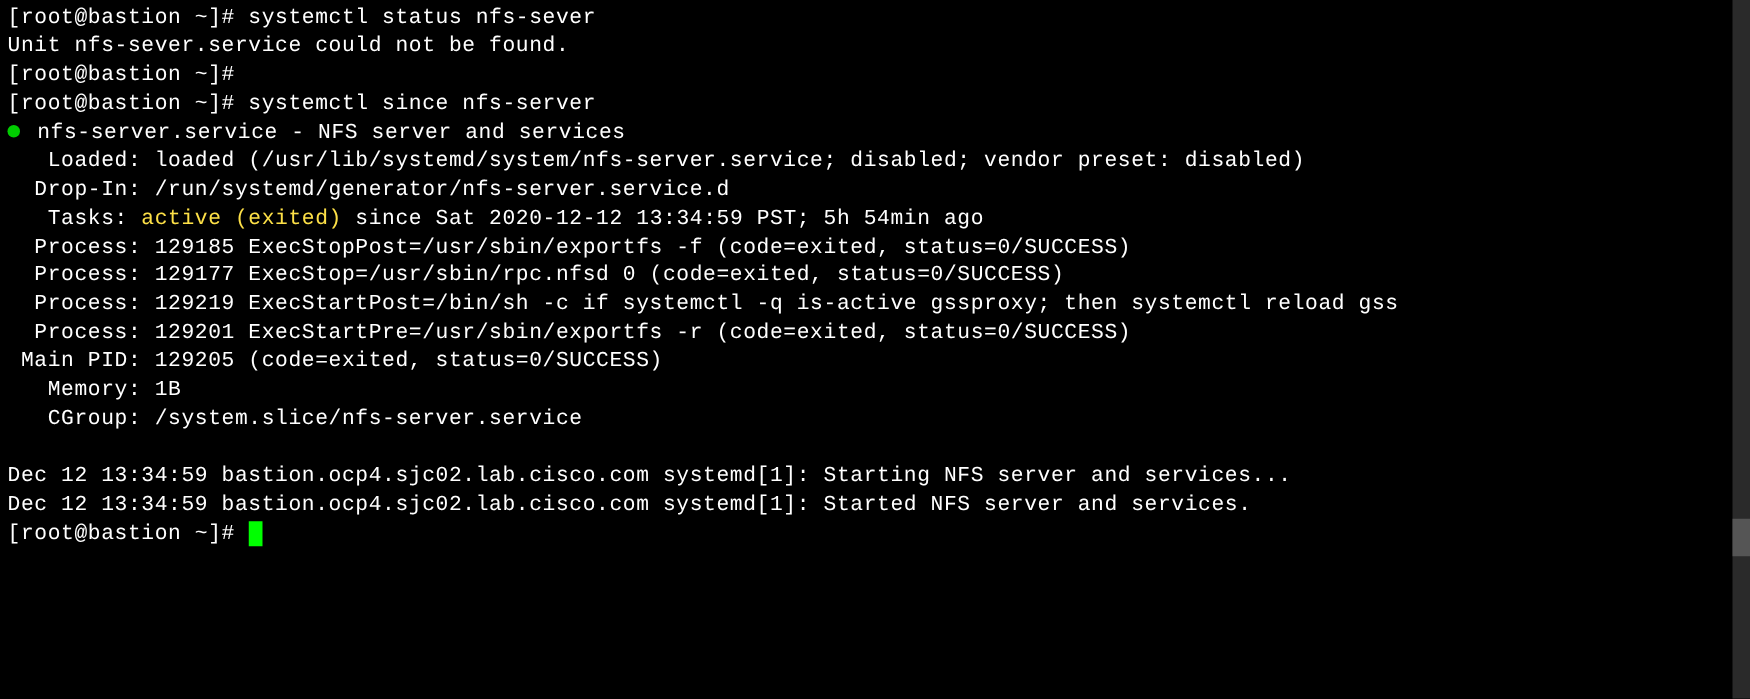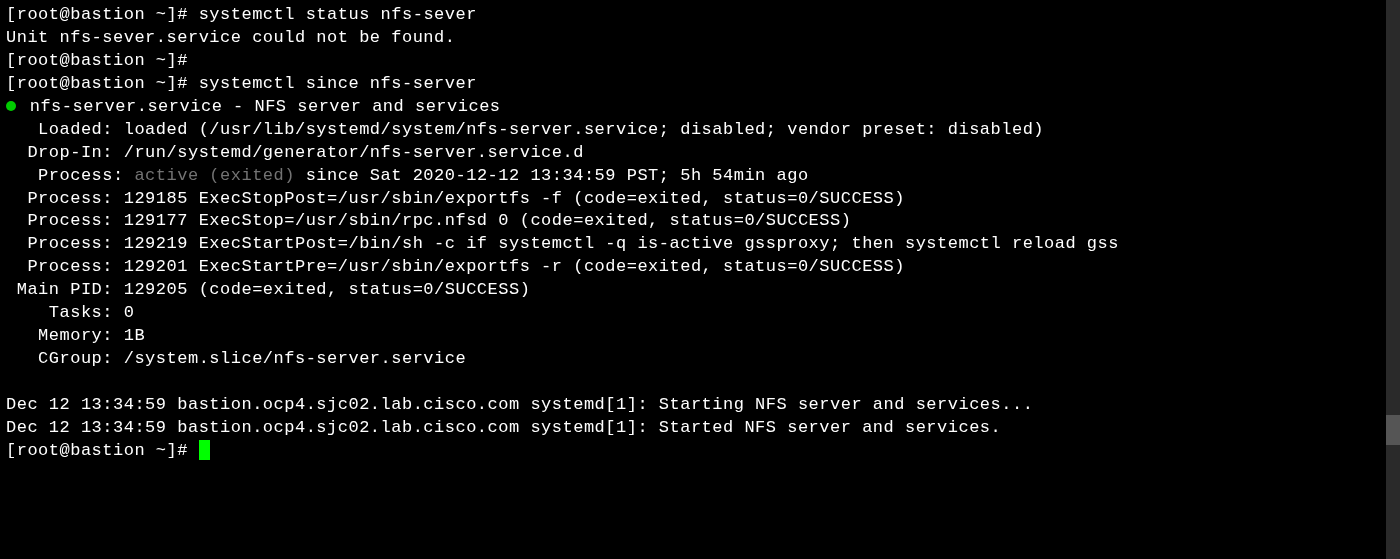--- a/index.html
+++ b/index.html
@@ -17,21 +17,21 @@
       width: 1400px;
       height: 559px;
       overflow: hidden;
       position: relative;
       letter-spacing: 0.5px;
     }
     .line {
       white-space: pre;
     }
     .green {
-      color: #737373;
+      color: #fde047;
     }
     .dot {
       display: inline-block;
       width: 10px;
       height: 10px;
       background: #00cc00;
       border-radius: 50%;
       vertical-align: middle;
       margin-right: 3px;
     }
@@ -63,27 +63,26 @@
 <body>
 
 <div class="terminal">
 <div class="line"><span>[root@bastion ~]# </span><span>systemctl status nfs-sever</span></div>
 <div class="line">Unit nfs-sever.service could not be found.</div>
 <div class="line"><span>[root@bastion ~]# </span></div>
 <div class="line"><span>[root@bastion ~]# </span><span>systemctl since nfs-server</span></div>
 <div class="line"><span class="dot"></span><span> nfs-server.service - NFS server and services</span></div>
 <div class="line">   Loaded: loaded (/usr/lib/systemd/system/nfs-server.service; disabled; vendor preset: disabled)</div>
 <div class="line">  Drop-In: /run/systemd/generator/nfs-server.service.d</div>
-<div class="line"><span>   Process: </span><span class="green">active (exited)</span><span> since Sat 2020-12-12 13:34:59 PST; 5h 54min ago</span></div>
+<div class="line"><span>   Tasks: </span><span class="green">active (exited)</span><span> since Sat 2020-12-12 13:34:59 PST; 5h 54min ago</span></div>
 <div class="line">  Process: 129185 ExecStopPost=/usr/sbin/exportfs -f (code=exited, status=0/SUCCESS)</div>
 <div class="line">  Process: 129177 ExecStop=/usr/sbin/rpc.nfsd 0 (code=exited, status=0/SUCCESS)</div>
 <div class="line">  Process: 129219 ExecStartPost=/bin/sh -c if systemctl -q is-active gssproxy; then systemctl reload gss</div>
 <div class="line">  Process: 129201 ExecStartPre=/usr/sbin/exportfs -r (code=exited, status=0/SUCCESS)</div>
 <div class="line"> Main PID: 129205 (code=exited, status=0/SUCCESS)</div>
-<div class="line">    Tasks: 0</div>
 <div class="line">   Memory: 1B</div>
 <div class="line">   CGroup: /system.slice/nfs-server.service</div>
 <div class="line"> </div>
 <div class="line">Dec 12 13:34:59 bastion.ocp4.sjc02.lab.cisco.com systemd[1]: Starting NFS server and services...</div>
 <div class="line">Dec 12 13:34:59 bastion.ocp4.sjc02.lab.cisco.com systemd[1]: Started NFS server and services.</div>
 <div class="line"><span>[root@bastion ~]# </span><span class="cursor"></span></div>
 </div>
 
 <div class="scrollbar">
   <div class="scrollbar-thumb"></div>

